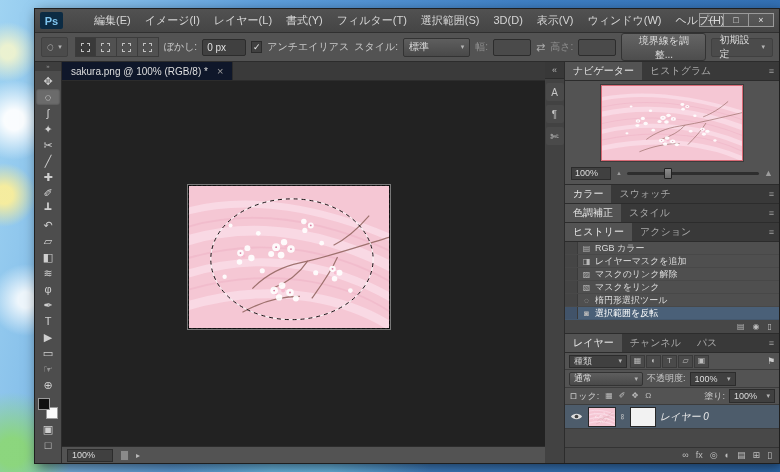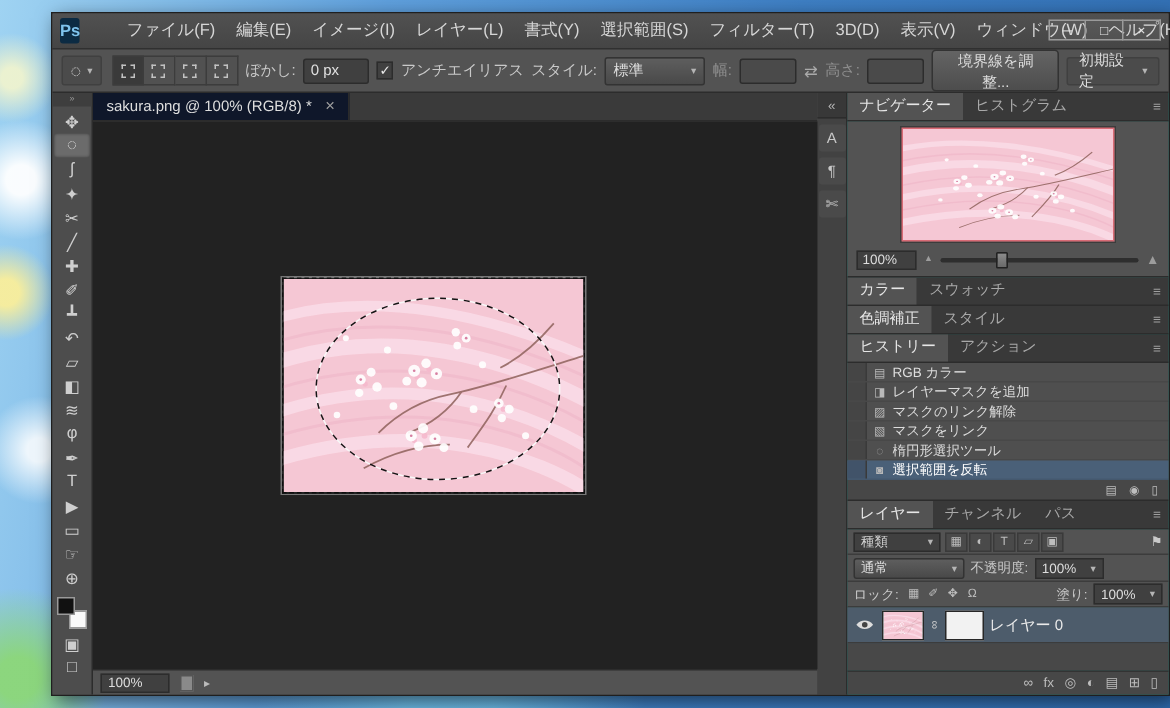--- a/index.html
+++ b/index.html
@@ -98,21 +98,21 @@
   .kind-dd{display:flex;align-items:center;justify-content:space-between;width:58px;height:13px;background:#404040;border:1px solid #2c2c2c;padding:0 4px;color:#d5d5d5;}
   .fi-group{display:flex;gap:1px;}
   #filter-icons .mini-icon{width:15px;height:13px;display:flex;align-items:center;justify-content:center;background:#4a4a4a;border:1px solid #3a3a3a;}
   .flag{margin-left:auto;color:#c9c9c9;font-size:9px;}
   .blend-row,.lock-row{flex:0 0 18px;background:#535353;border-bottom:1px solid #3c3c3c;display:flex;align-items:center;gap:4px;padding:0 4px;font-size:9px;color:#c9c9c9;}
   .lock-row{flex:0 0 17px;}
   .blend-dd{width:74px;height:14px;font-size:9px;padding:0 4px;}
   .val-dd{display:flex;align-items:center;justify-content:space-between;width:46px;height:14px;background:#404040;border:1px solid #2c2c2c;padding:0 4px;color:#ddd;}
   #lock-icons .mini-icon{width:12px;text-align:center;}
   .layer-list{flex:1;background:#484848;min-height:0;}
-  .layer-row{height:24px;display:flex;align-items:center;gap:4px;padding:0 3px;border-bottom:1px solid #3c3c3c;}
+  .layer-row{height:24px;display:flex;align-items:center;gap:4px;padding:0 3px;border-bottom:1px solid #3c3c3c;font-style:italic;}
   .layer-row.selected{background:#4d5c6b;}
   .eye{flex:0 0 16px;display:flex;justify-content:center;align-items:center;}
   .lthumb{flex:0 0 28px;height:20px;border:1px solid #272727;background:#fff;overflow:hidden;}
   .chain{color:#cfcfcf;font-size:8px;transform:rotate(90deg);}
   .lmask{flex:0 0 26px;height:20px;background:#f2f2f2;border:1px solid #272727;}
   .lname{font-size:10px;color:#eaeaea;white-space:nowrap;}
   .layers-footer{flex:0 0 16px;background:#474747;border-top:1px solid #333;display:flex;align-items:center;justify-content:flex-end;gap:7px;padding:0 7px;}
   .layers-footer .mini-icon{font-size:9px;}
 </style>
 </head>
@@ -190,27 +190,26 @@
     </symbol>
   </defs>
 </svg>
 
 <div class="screen">
   <div class="window">
 
     <div class="titlebar">
       <div class="ps-logo">Ps</div>
       <div class="menus" id="menus">
-          <span class="menu-item">ファイル(F)</span>
           <span class="menu-item">編集(E)</span>
           <span class="menu-item">イメージ(I)</span>
           <span class="menu-item">レイヤー(L)</span>
           <span class="menu-item">書式(Y)</span>
+          <span class="menu-item">フィルター(T)</span>
           <span class="menu-item">選択範囲(S)</span>
-          <span class="menu-item">フィルター(T)</span>
           <span class="menu-item">3D(D)</span>
           <span class="menu-item">表示(V)</span>
           <span class="menu-item">ウィンドウ(W)</span>
           <span class="menu-item">ヘルプ(H)</span>
         </div>
       <div class="win-controls">
         <span class="wbtn">─</span>
         <span class="wbtn">□</span>
         <span class="wbtn">×</span>
       </div>

